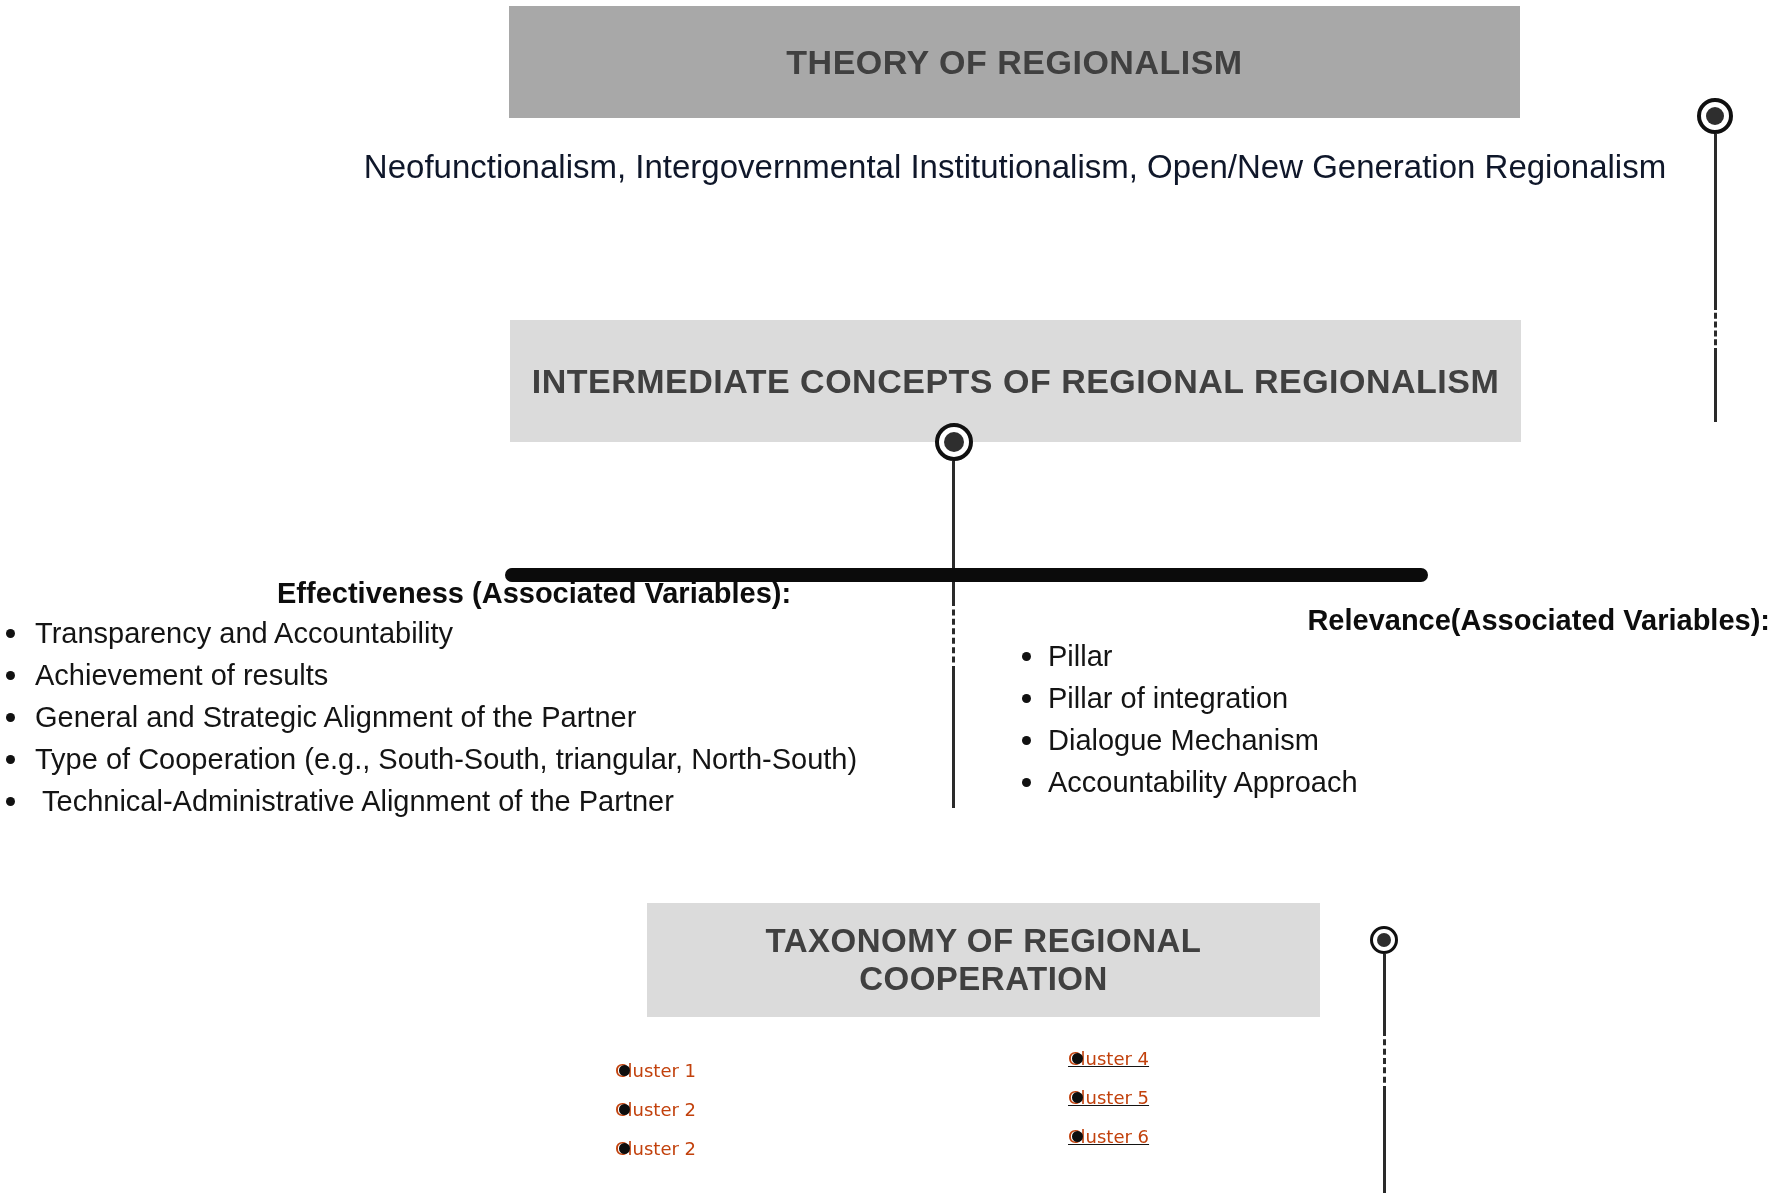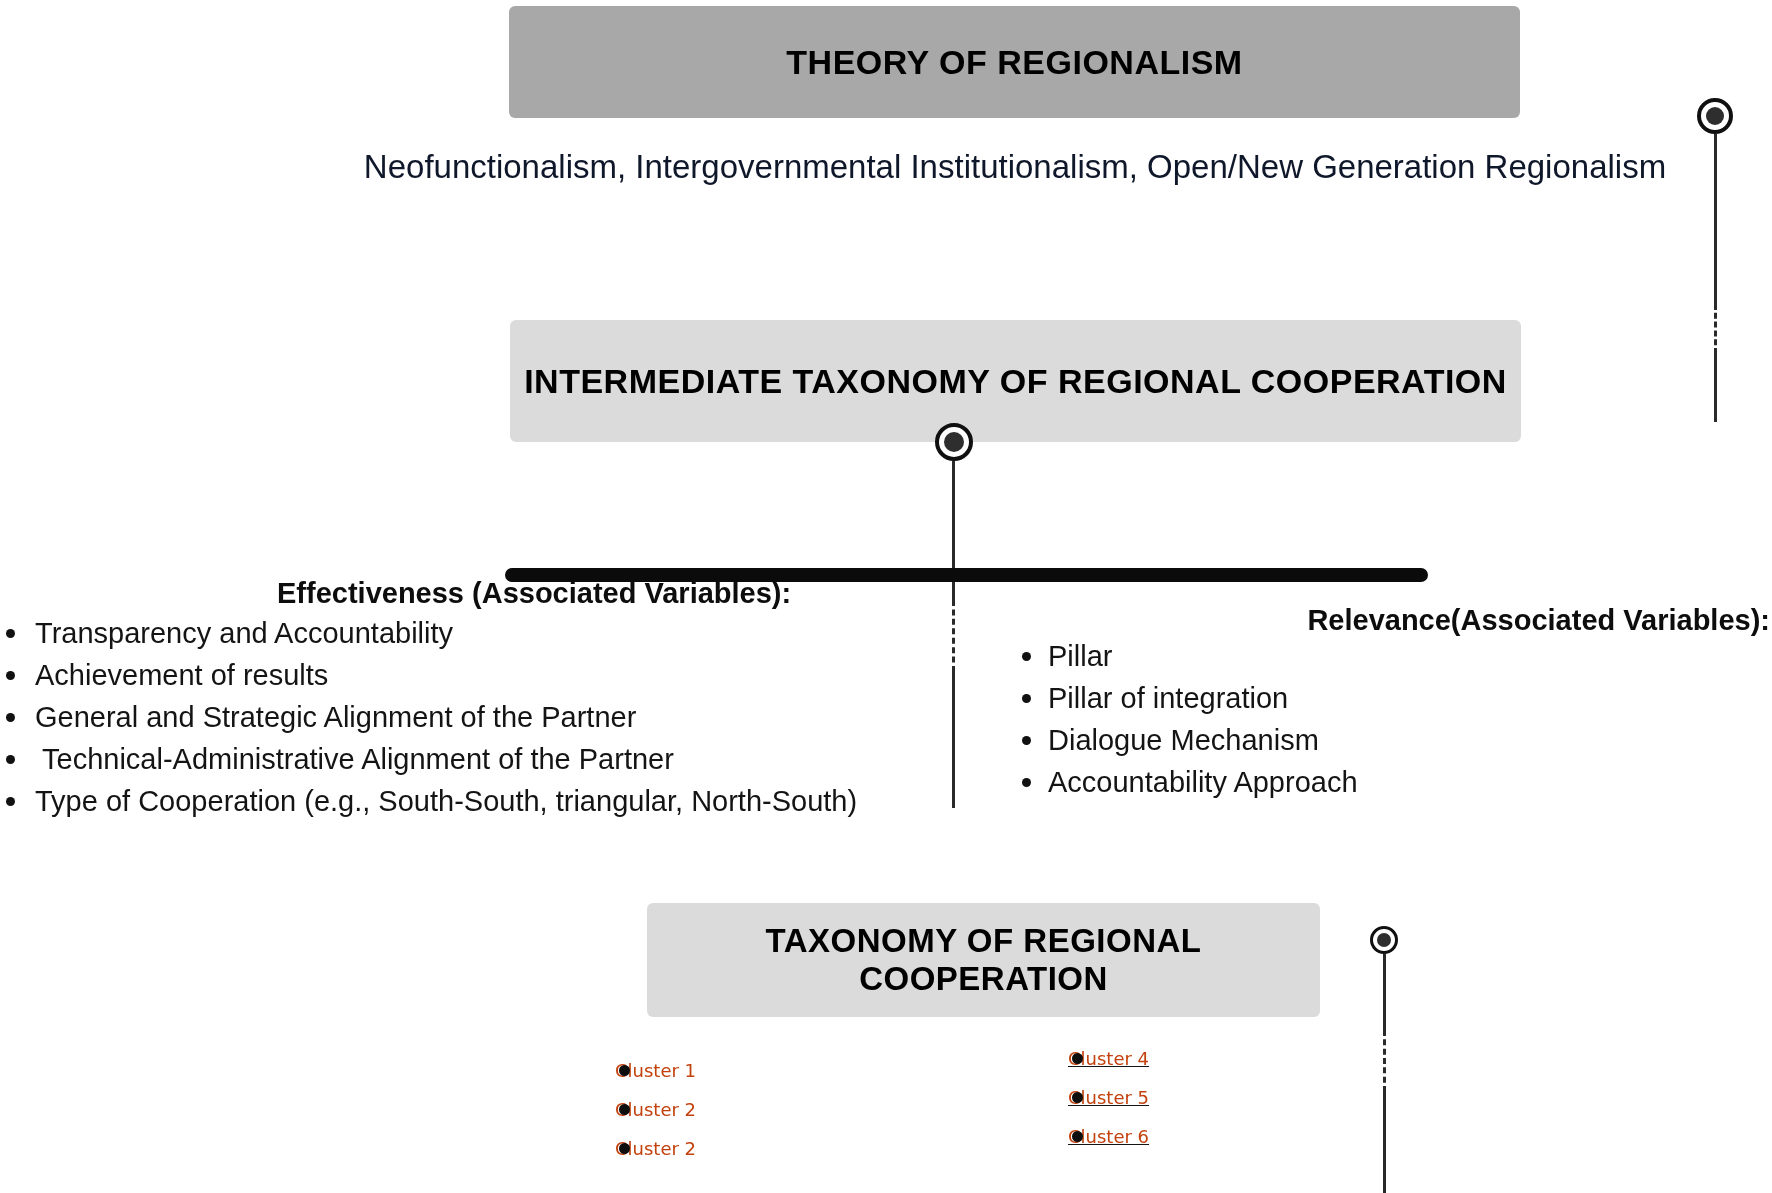--- a/index.html
+++ b/index.html
@@ -12,22 +12,21 @@
     color:#141414;
   }
   .abs{position:absolute;}
   
   .gbox{
     display:flex;align-items:center;justify-content:center;
     text-align:center;
     font-weight:700;
     font-size:34px;
     letter-spacing:.5px;
-    color:#000000;
-    border-radius:6px;
+    color:#404040;
   }
   .gbox.dark{background:#a8a8a8;}
   .gbox.light{background:#dbdbdb;}
   
   .subtitle{
     left:258px;top:148px;width:1514px;
     text-align:center;
     font-size:33px;
     color:#0f172a;
     white-space:nowrap;
@@ -111,40 +110,40 @@
   <div class="abs subtitle">Neofunctionalism, Intergovernmental Institutionalism, Open/New Generation Regionalism</div>
 
   <div class="abs pin" style="left:1697px;top:98px;width:36px;height:36px;">
     <span class="dot" style="width:18px;height:18px;"></span>
   </div>
   <div class="abs vline" style="left:1714px;top:134px;height:170px;"></div>
   <div class="abs vline dashed" style="left:1714px;top:304px;height:50px;"></div>
   <div class="abs vline" style="left:1714px;top:354px;height:68px;"></div>
 
   <div class="abs gbox light" style="left:510px;top:320px;width:1011px;height:122px;">
-    <span>INTERMEDIATE TAXONOMY OF REGIONAL COOPERATION</span>
+    <span>INTERMEDIATE CONCEPTS OF REGIONAL REGIONALISM</span>
   </div>
 
   <div class="abs pin" style="left:935px;top:423px;width:38px;height:38px;">
     <span class="dot" style="width:20px;height:20px;"></span>
   </div>
   <div class="abs vline" style="left:952px;top:461px;height:139px;"></div>
   <div class="abs vline dashed" style="left:952px;top:600px;height:72px;"></div>
   <div class="abs vline" style="left:952px;top:672px;height:136px;"></div>
 
   <div class="abs section-heading" style="left:277px;top:577px;">Effectiveness (Associated Variables):</div>
 
   <div class="abs bar"></div>
 
   <ul class="abs blist" style="left:0px;top:612px;">
     <li>Transparency and Accountability</li>
     <li>Achievement of results</li>
     <li>General and Strategic Alignment of the Partner</li>
+    <li>Type of Cooperation (e.g., South-South, triangular, North-South)</li>
     <li style="padding-left:42px;">Technical-Administrative Alignment of the Partner</li>
-    <li>Type of Cooperation (e.g., South-South, triangular, North-South)</li>
   </ul>
 
   <div class="abs section-heading" style="right:2px;top:604px;">Relevance(Associated Variables):</div>
 
   <ul class="abs blist right" style="left:1012px;top:635px;">
     <li>Pillar</li>
     <li>Pillar of integration</li>
     <li>Dialogue Mechanism</li>
     <li>Accountability Approach</li>
   </ul>

